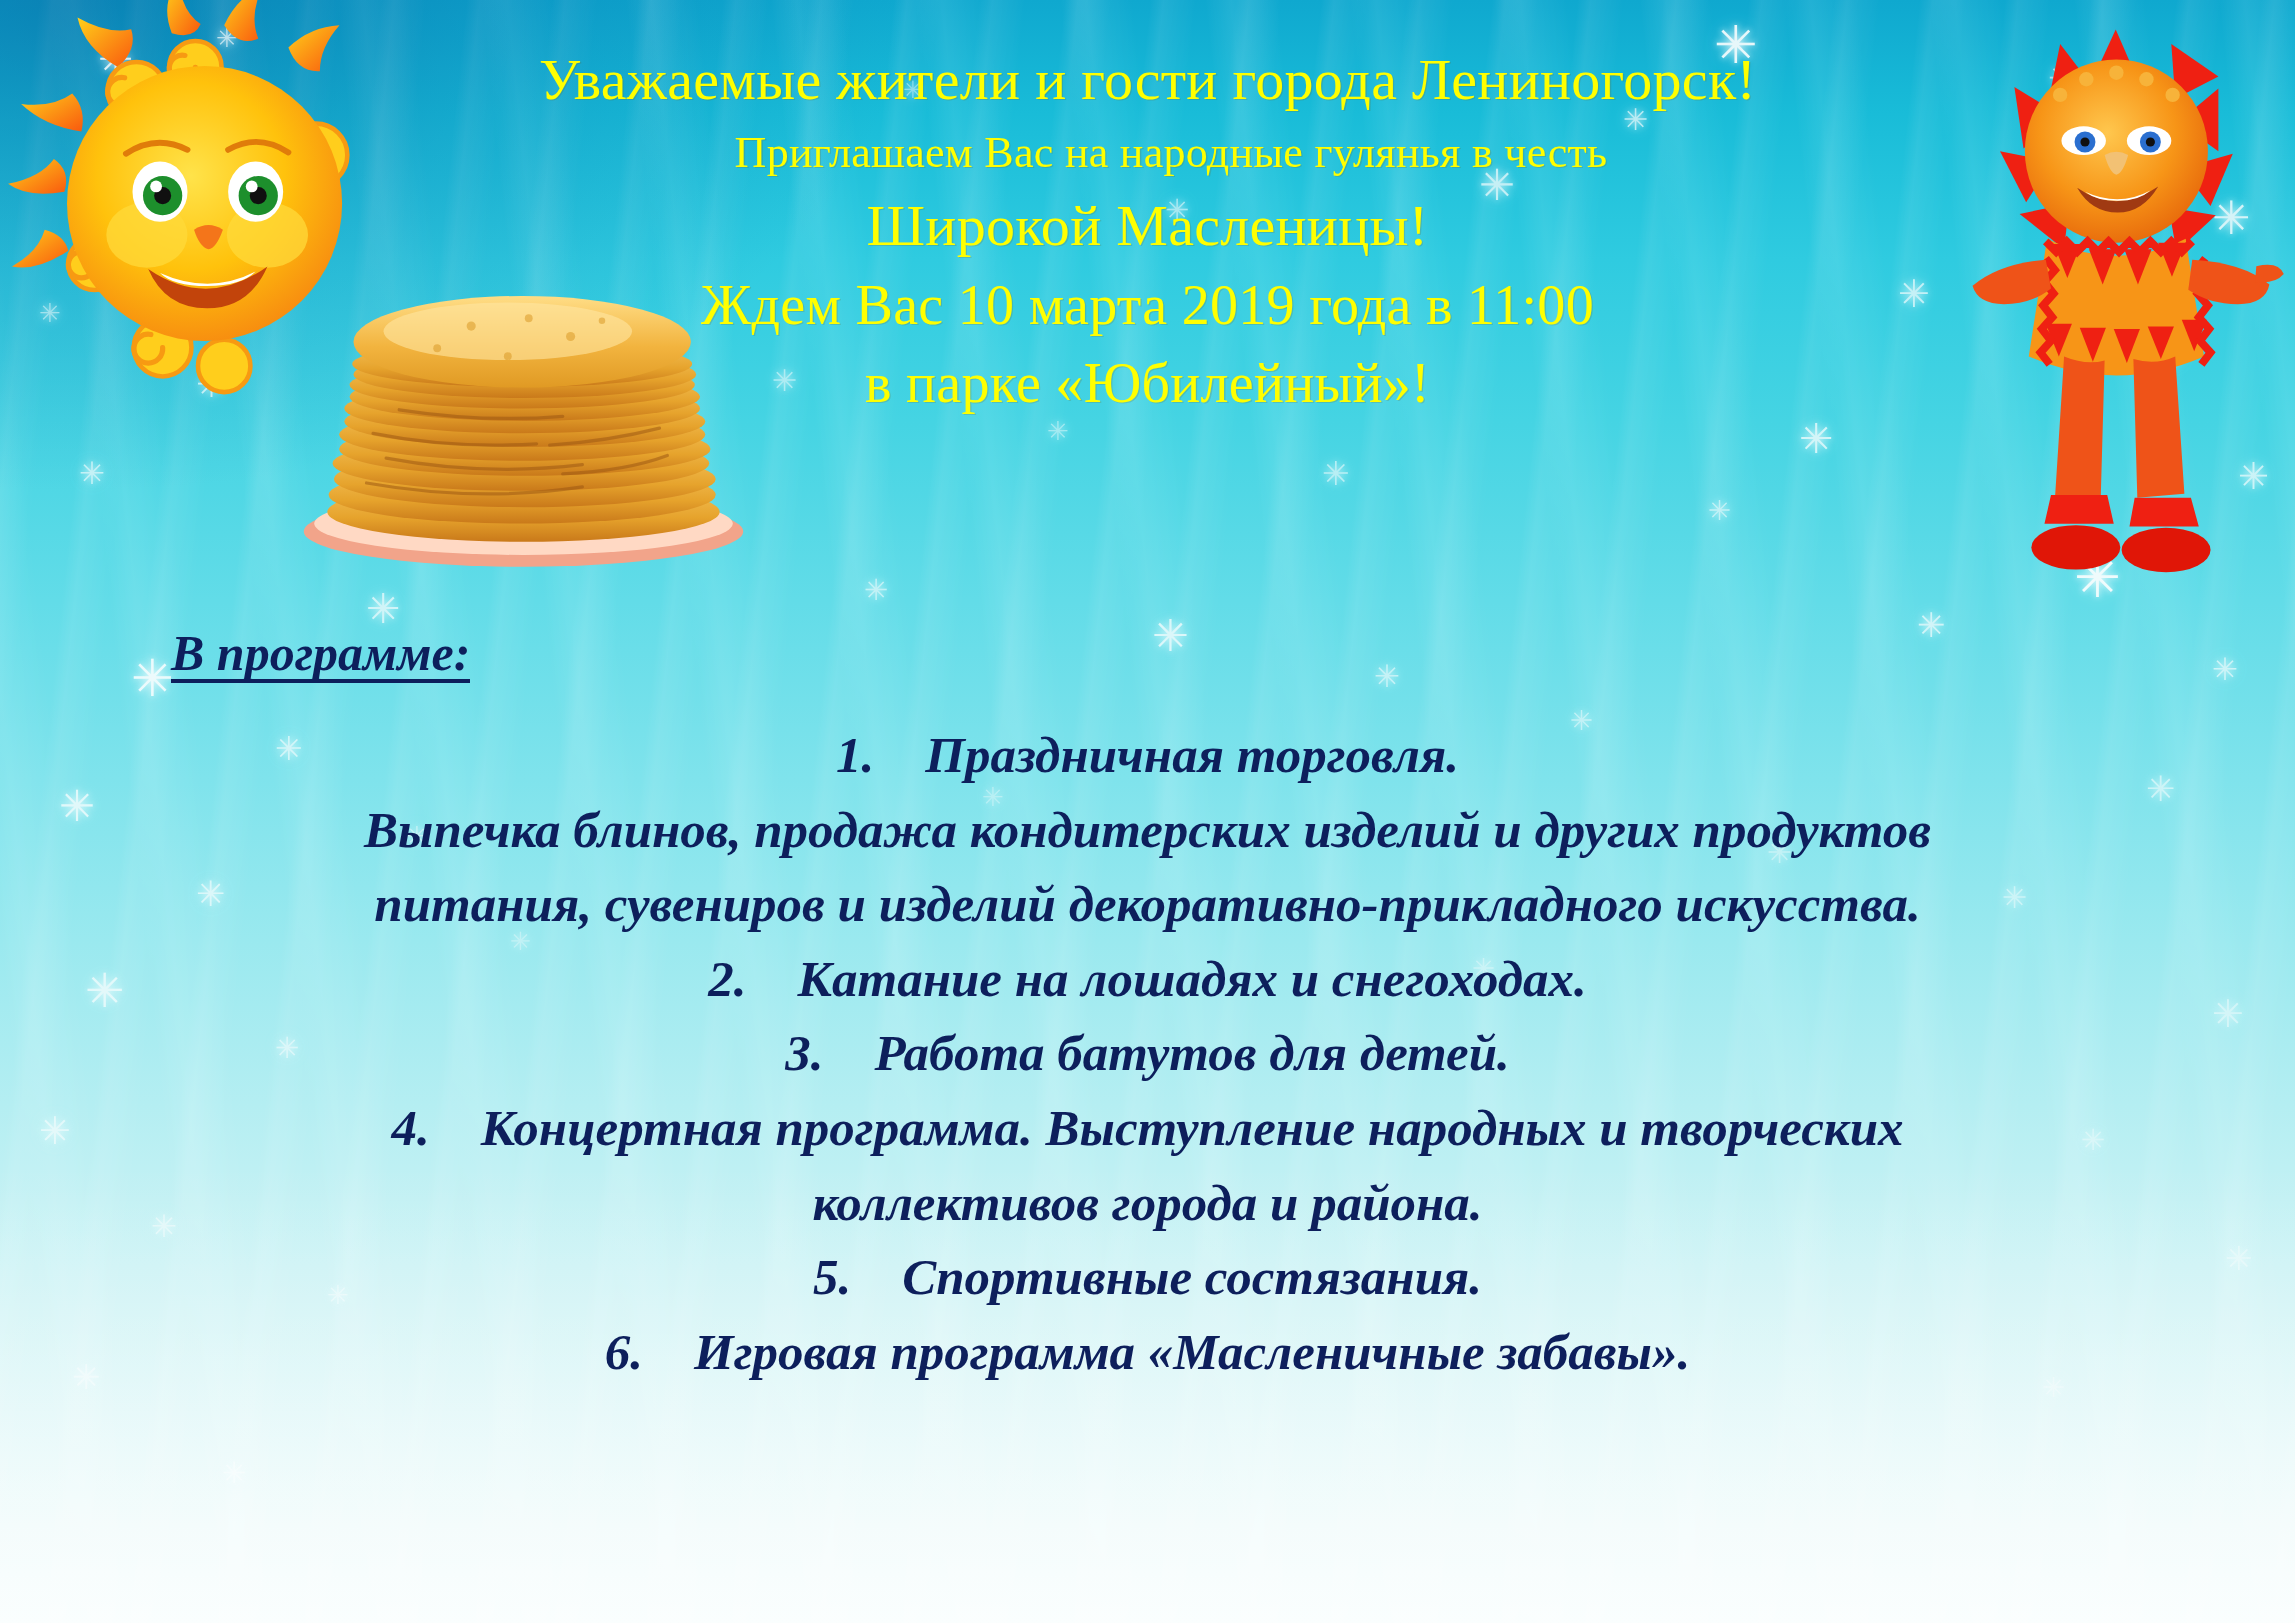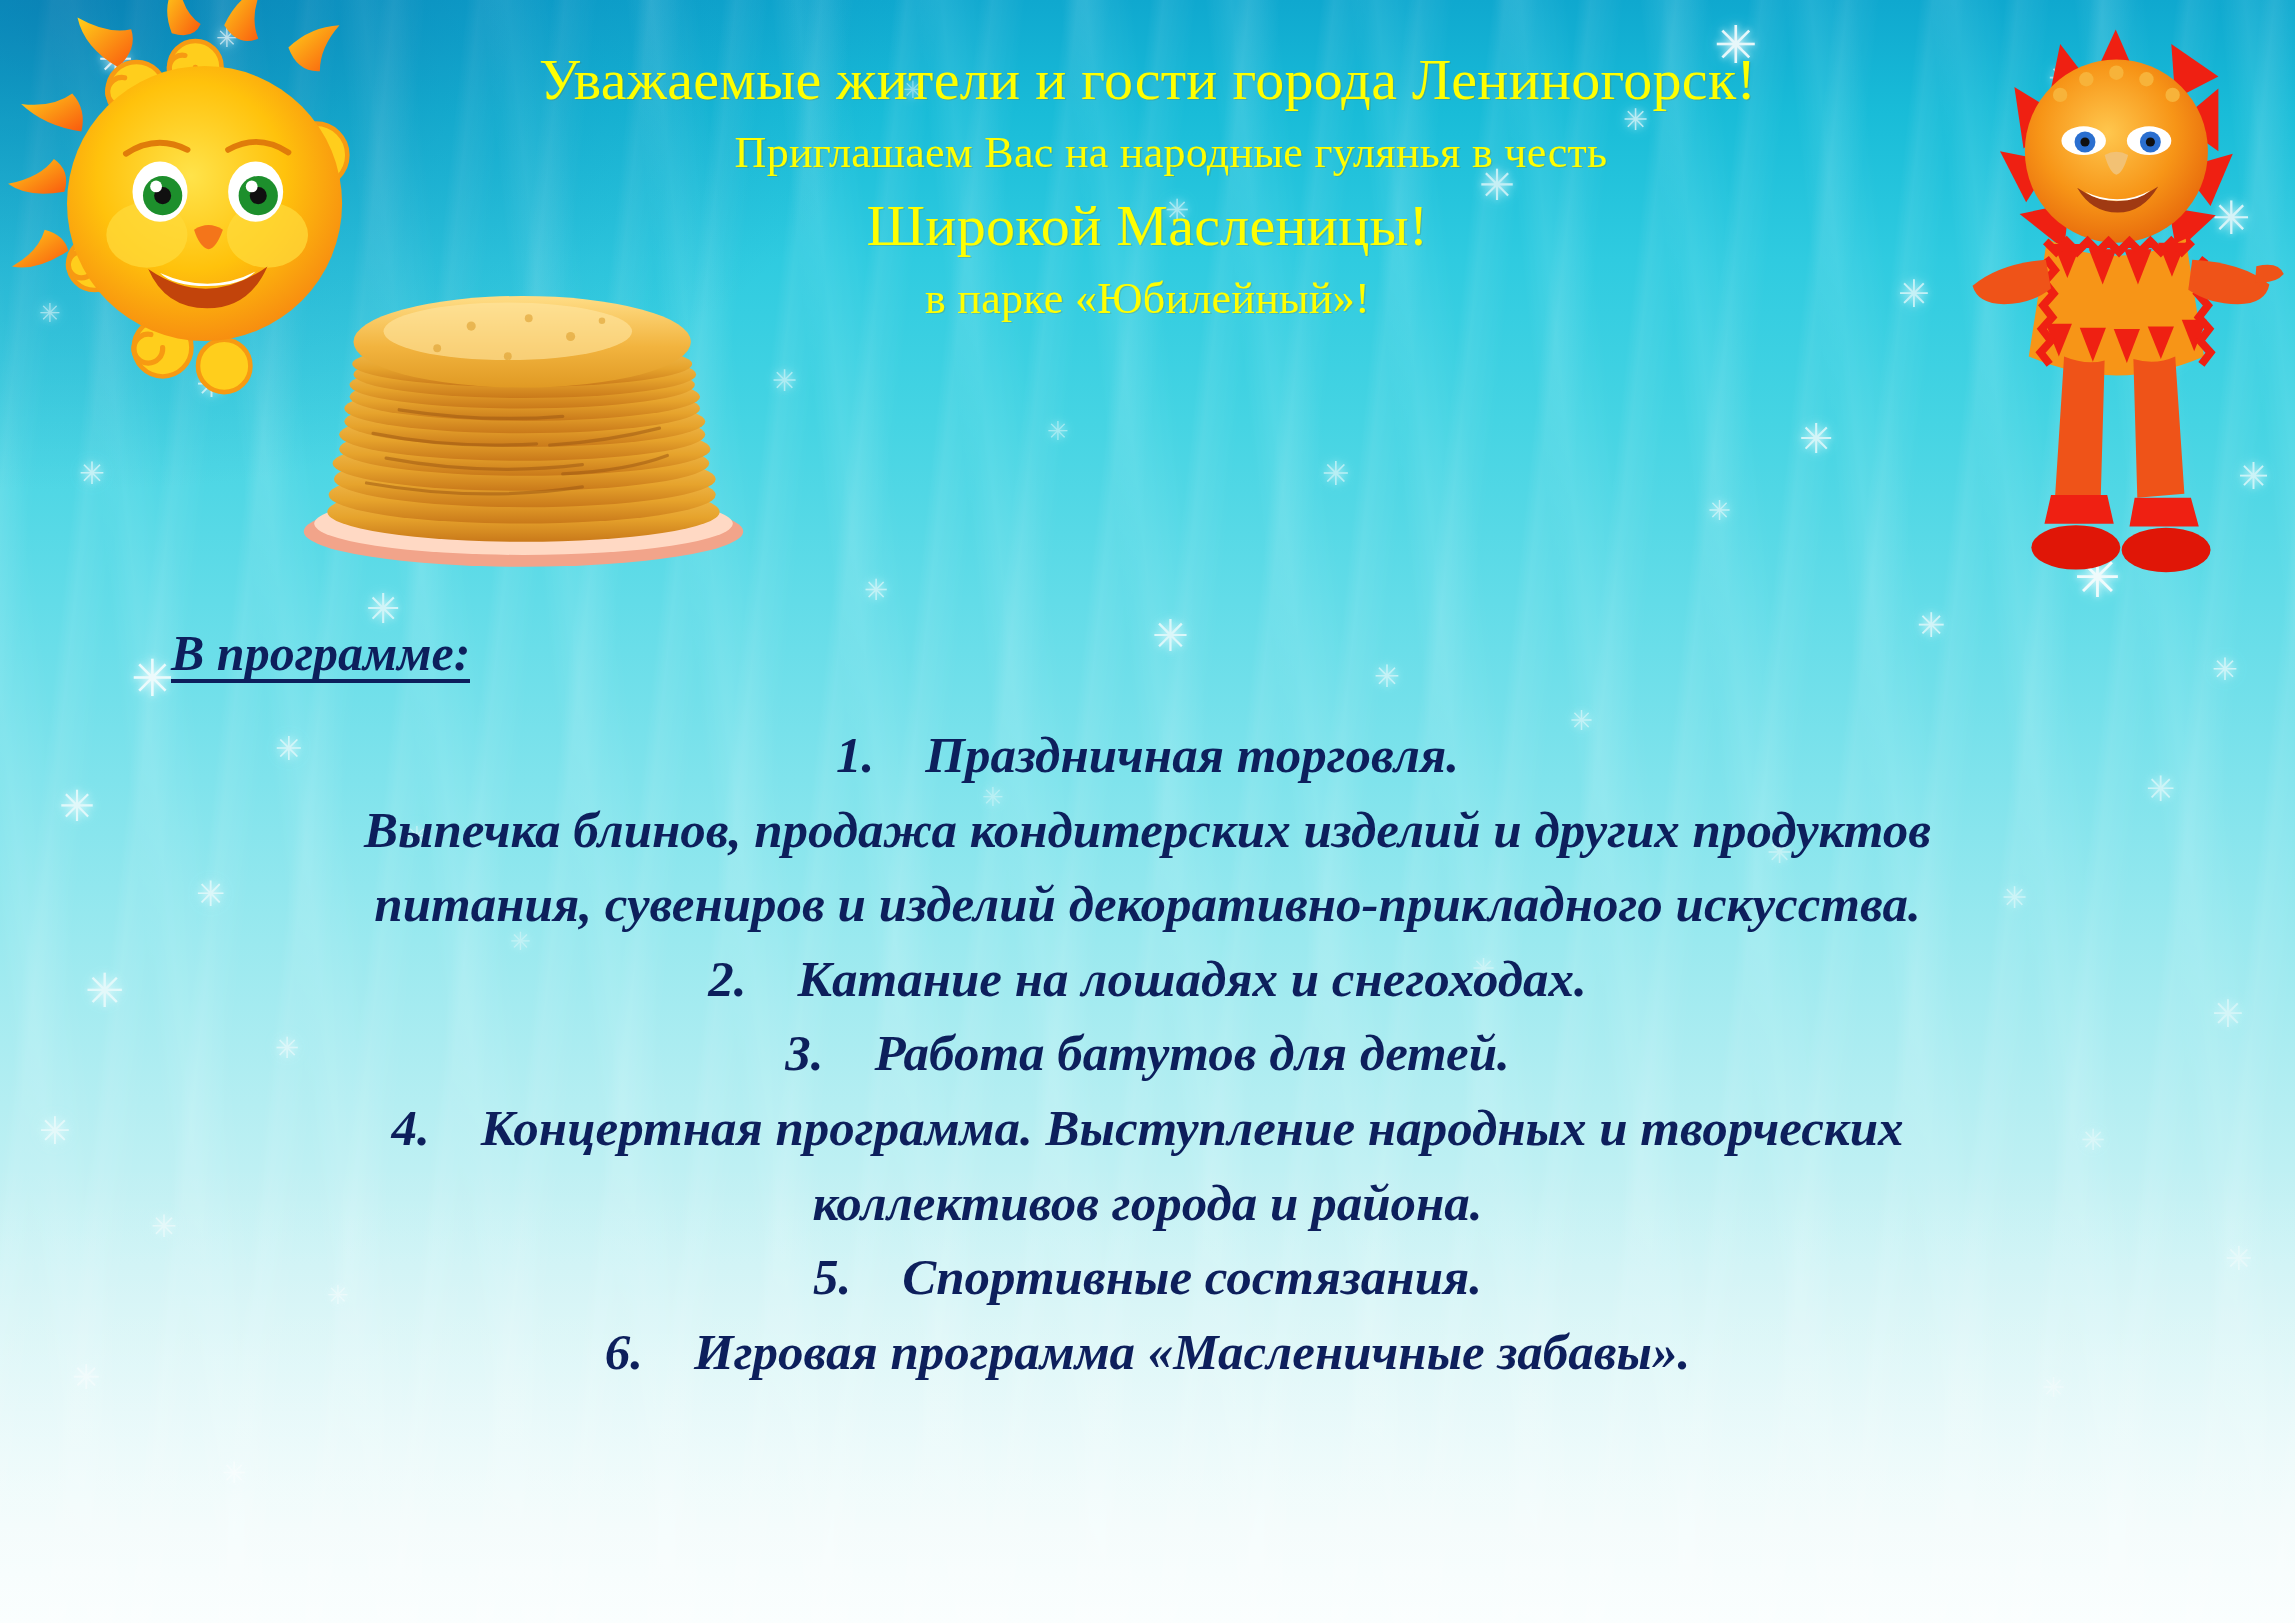--- a/index.html
+++ b/index.html
@@ -86,21 +86,21 @@
     line-height:1.0;
     margin:0 0 22px 0;
     letter-spacing:0.3px;
     text-shadow:1.3px 1.3px 0 rgba(120,90,0,0.18);
     white-space:nowrap;
   }
   .hl.l1{font-size:58px;}
   .hl.l2{font-size:44px;padding-left:47px;}
   .hl.l3{font-size:58px;}
   .hl.l4{font-size:56px;}
-  .hl.l5{font-size:44px;margin-bottom:0;}
+  .hl.l5{font-size:56px;margin-bottom:0;}
 
   
   #program{
     position:absolute;
     left:0; top:628px;
     width:100%;
     z-index:6;
     color:#0d1f5c;
     font-family:"Liberation Serif", serif;
     font-style:italic;
@@ -406,20 +406,21 @@
 
       <ellipse cx="194" cy="812" rx="68" ry="34" fill="#e01607"></ellipse>
       <ellipse cx="332" cy="816" rx="68" ry="34" fill="#e01607"></ellipse>
     </svg>
   </div>
 
   <div id="headlines">
     <p class="hl l1">Уважаемые жители и гости города Лениногорск!</p>
     <p class="hl l2">Приглашаем Вас на народные гулянья в честь</p>
     <p class="hl l3">Широкой Масленицы!</p>
+    <p class="hl l4">Ждем Вас 10 марта 2019 года в 11:00</p>
     <p class="hl l5">в парке «Юбилейный»!</p>
   </div>
 
   <div id="program">
     <div>
       <span id="prog-heading">В программе:</span>
     </div>
     <div class="sp-1"></div>
     <p class="prog-line">1. Праздничная торговля.</p>
     <div class="gap"></div>

